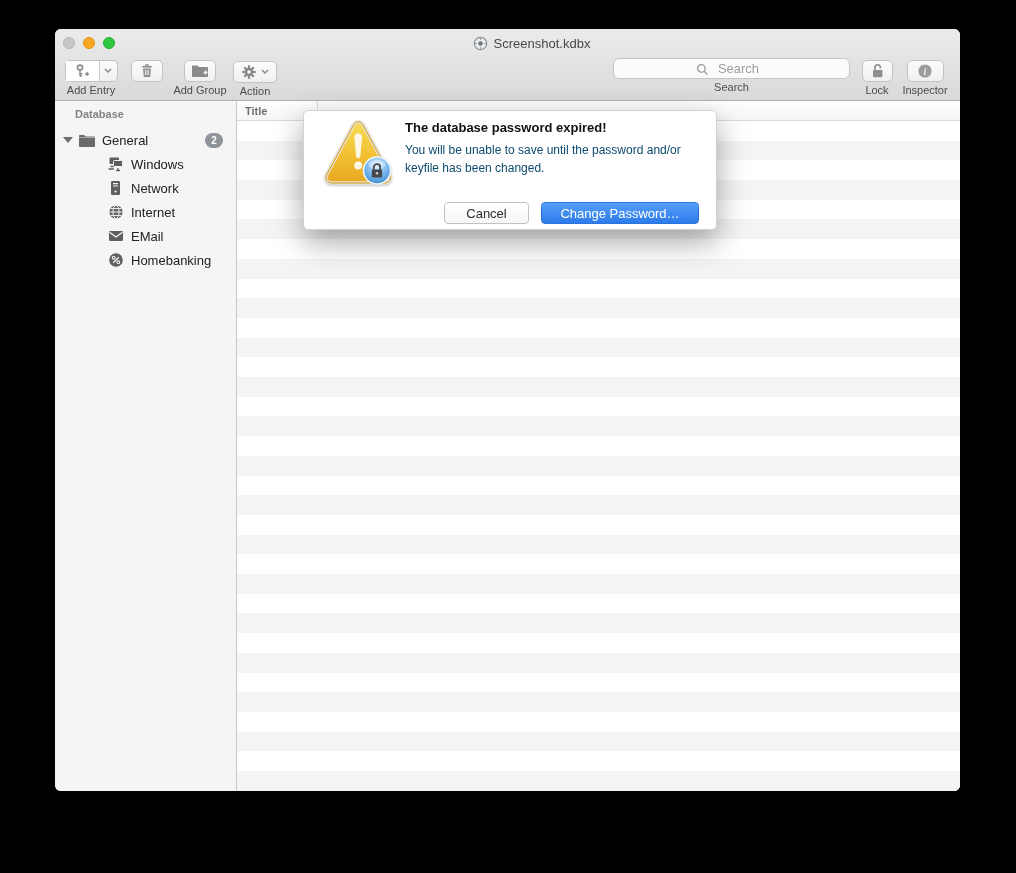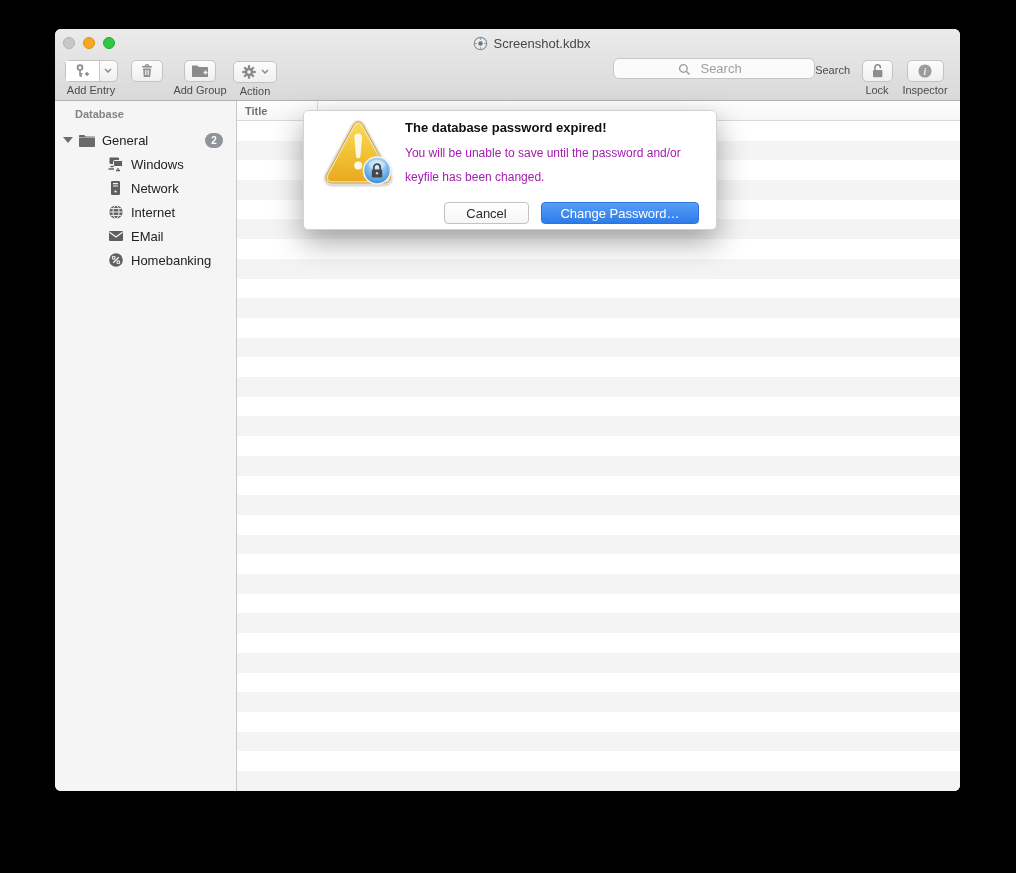--- a/index.html
+++ b/index.html
@@ -23,21 +23,21 @@
                display:flex; align-items:center; justify-content:center; gap:6px;
                font-size:13px; color:#484848;padding-left:48px; }
   .titem { position:absolute; display:flex; flex-direction:column; align-items:center; }
   .tbtn { height:22px; border-radius:5px; background:linear-gradient(#fcfcfc,#f0f0f0);
           border:1px solid #c3c3c3; display:flex; align-items:center; justify-content:center; }
   .tlabel { margin-top:2px; font-size:11px; color:#4c4c4c; white-space:nowrap; }
   .seg { display:flex; align-items:stretch; }
   .seg .segpart { display:flex; align-items:center; justify-content:center; }
   .seg .segpart.main { width:34px; }
   .seg .segpart.arrow { width:18px; border-left:1px solid #c9c9c9; }
-  .searchwrap { position:absolute; left:558px; top:29px; width:237px; display:flex; align-items:center; }
+  .searchwrap { position:absolute; left:558px; top:29px; width:237px; display:flex; flex-direction:column; align-items:center; }
   .searchfield { position:relative; width:237px; height:21px; border-radius:6px;
                  background:#fbfbfb; border:1px solid #c6c6c6; }
   .searchfield input { width:100%; height:100%; border:none; background:transparent; outline:none;
                        text-align:center; font-size:13px; color:#333; padding-left:14px;
                        font-family:"Liberation Sans","DejaVu Sans",sans-serif; }
   .searchfield input::placeholder { color:#9e9e9e; }
   .searchfield svg { position:absolute; left:calc(50% - 36px); top:4px; }
 
   
   .content { position:absolute; left:0; top:72px; width:905px; height:690px; display:flex; }
@@ -62,21 +62,21 @@
   .col-divider { position:absolute; left:80px; top:0; width:1px; height:19px; background:#dcdcdc; }
   .rows { position:absolute; left:0; top:20px; right:0; bottom:0;
           background:repeating-linear-gradient(to bottom,#ffffff 0px,#ffffff 19.7px,#f4f4f5 19.7px,#f4f4f5 39.4px); }
 
   
   .dialog { position:absolute; left:248px; top:81px; width:414px; height:120px; z-index:5;
             background:#fff; border:1px solid #d2d2d2; border-radius:5px;
             box-shadow:0 12px 30px rgba(0,0,0,.35); }
   .warnicon { position:absolute; left:16px; top:6px; filter:drop-shadow(0 1px 1px rgba(0,0,0,.25)); }
   .dlg-title { position:absolute; left:101px; top:9px; font-size:13px; font-weight:bold; color:#111; }
-  .dlg-msg { position:absolute; left:101px; top:30px; width:310px; font-size:12px; line-height:24px; color:#a21caf; }
+  .dlg-msg { position:absolute; left:101px; top:30px; width:310px; font-size:12px; line-height:18px; color:#0c4a6e; }
   .dlg-btn { position:absolute; top:91px; height:22px; border-radius:4px; font-size:13px;
              display:flex; align-items:center; justify-content:center; cursor:default; }
   .btn-cancel { left:140px; width:85px; background:linear-gradient(#ffffff,#f6f6f6);
                 border:1px solid #c2c2c2; color:#2b2b2b; }
   .btn-confirm { left:237px; width:158px; background:linear-gradient(#559ff7,#2d7bea);
                  border:1px solid #2c74dd; color:#fff; }
 </style>
 </head>
 <body>
 

